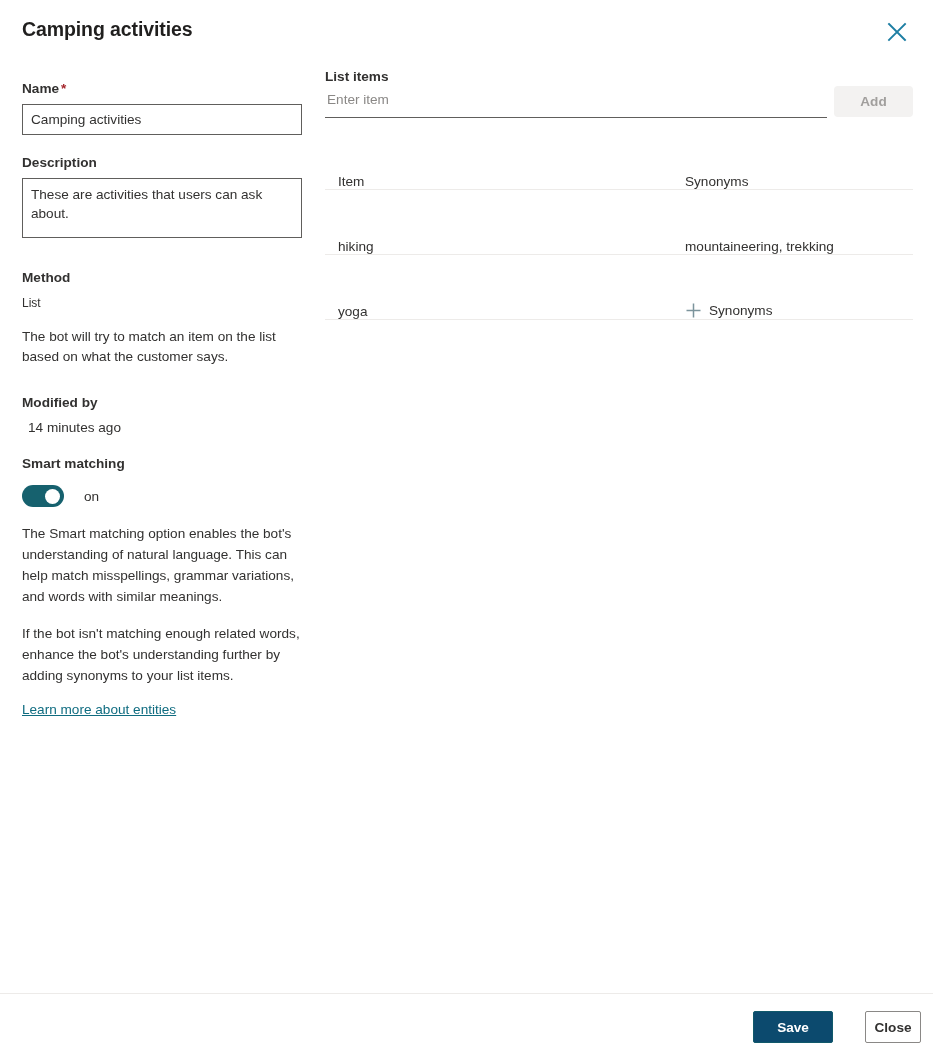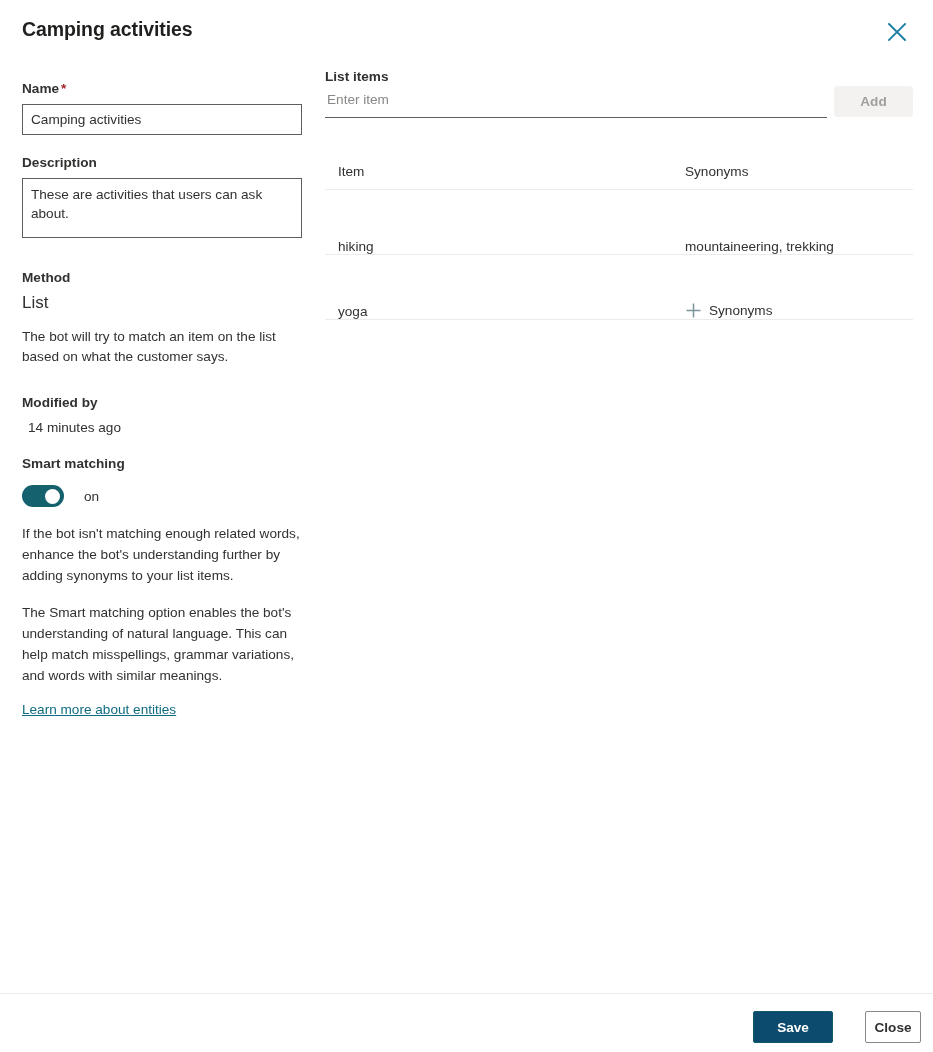--- a/index.html
+++ b/index.html
@@ -90,21 +90,21 @@
     color: #323130;
     padding: 6px 8px;
     line-height: 19px;
     resize: none;
     outline: none;
     border-radius: 0;
     overflow: hidden;
   }
   .spacer-desc { height: 19px; }
   .static-value {
-    font-size: 17px;
+    font-size: 12px;
     color: #323130;
     line-height: 20px;
   }
   .helper-text {
     font-size: 13.6px;
     color: #323130;
     line-height: 20px;
     margin-top: 14px;
     width: 280px;
   }
@@ -216,21 +216,21 @@
   
   .items-table {
     margin-top: 36px;
     width: 588px;
   }
   .tbl-head {
     display: flex;
     align-items: flex-end;
     height: 34px;
     border-bottom: 1px solid #edebe9;
-    padding-bottom: 10px;
+    padding-bottom: 0;
   }
   .th {
     font-size: 13.6px;
     font-weight: 400;
     color: #323130;
   }
   .col-item { width: 360px; padding-left: 13px; }
   .col-syn  { flex: 1; }
 
   .tbl-row {
@@ -339,22 +339,22 @@
 
   <div class="field-label">Smart matching</div>
 
   <div class="toggle-row">
     <div class="toggle-track">
       <div class="toggle-thumb"></div>
     </div>
     <div class="toggle-label">on</div>
   </div>
 
+  <div class="para">The Smart matching option enables the bot's understanding of natural language. This can help match misspellings, grammar variations, and words with similar meanings.</div>
   <div class="para">If the bot isn't matching enough related words, enhance the bot's understanding further by adding synonyms to your list items.</div>
-  <div class="para">The Smart matching option enables the bot's understanding of natural language. This can help match misspellings, grammar variations, and words with similar meanings.</div>
 
   <a class="learn-link">Learn more about entities</a>
 </div>
 
 <div class="right-col">
 
   <div class="listitems-label">List items</div>
 
   <div class="additem-row">
     <input class="underline-input" type="text" placeholder="Enter item" style="">

